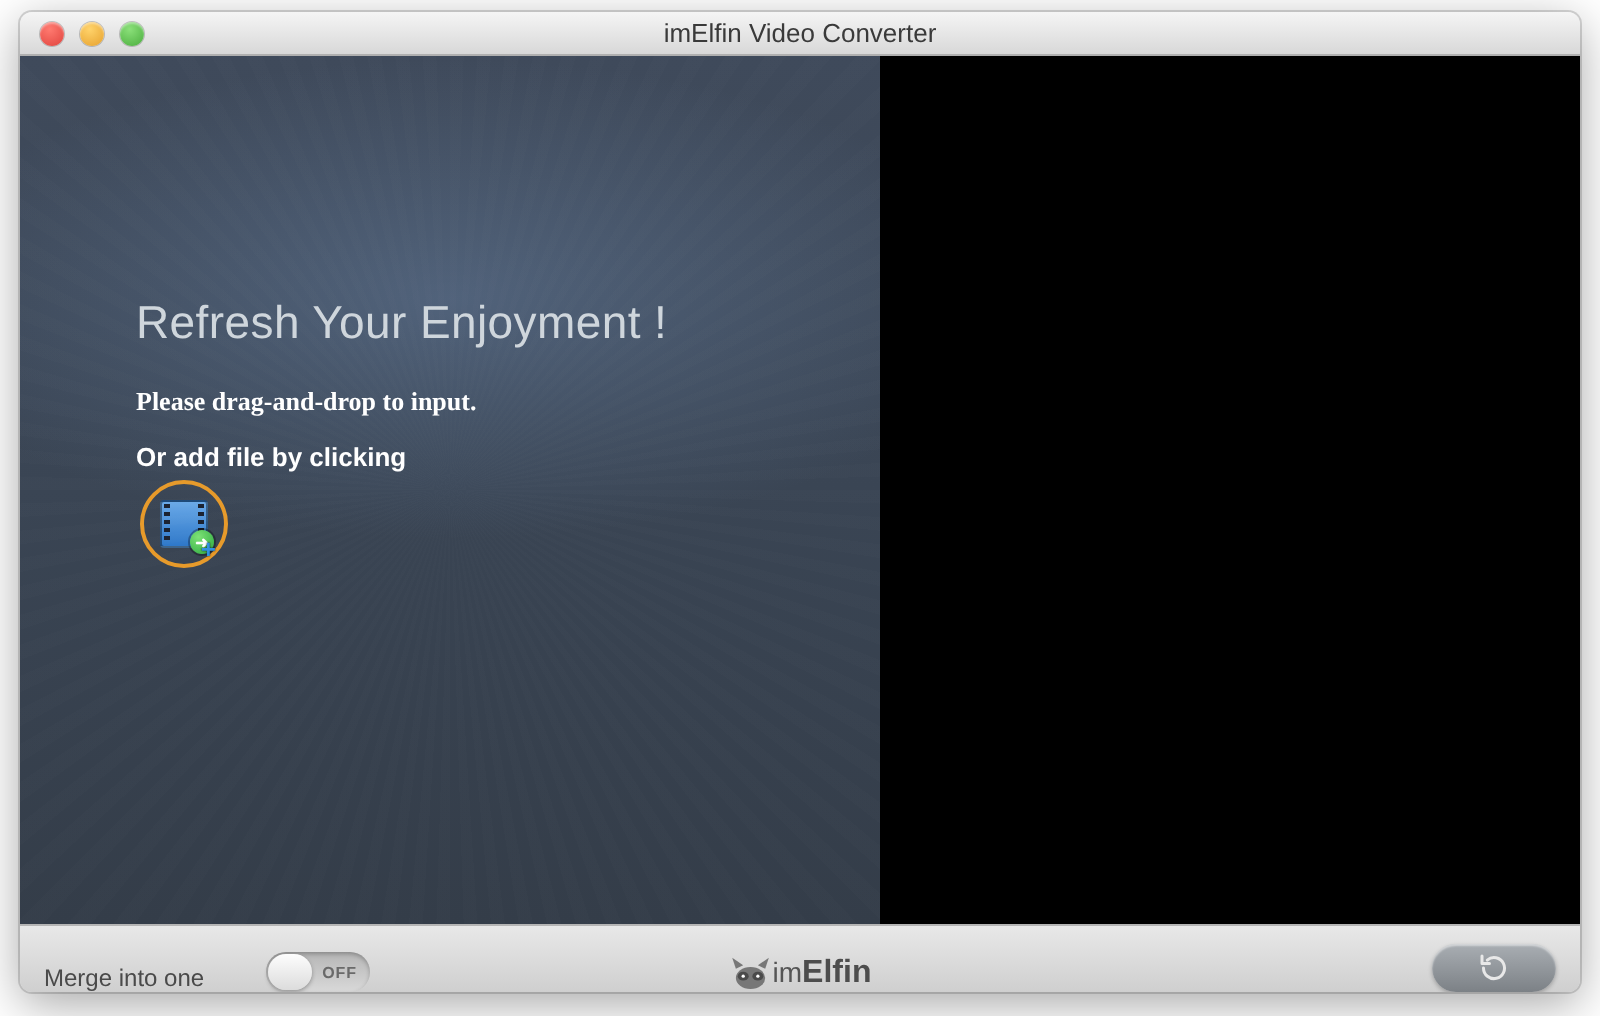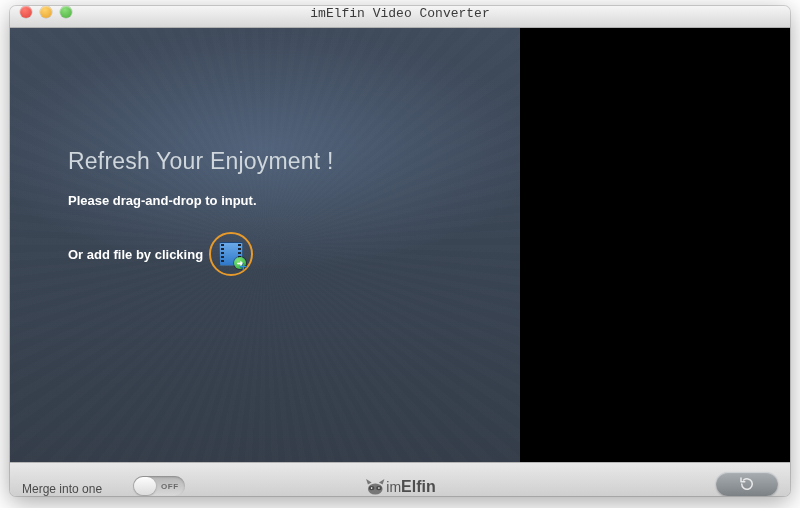--- a/index.html
+++ b/index.html
@@ -19,23 +19,22 @@
       overflow: hidden;
       background: #e6e6e6;
       display: flex;
       flex-direction: column;
     }
     .titlebar {
       height: 22px;
       background: linear-gradient(to bottom, #f5f5f5, #d8d8d8);
       border-bottom: 1px solid #b0b0b0;
       display: flex;
-      align-items: flex-start;
-      position: relative;
-      font-family: Liberation Mono, monospace;
+      align-items: center;
+      position: relative;
     }
     .traffic-lights {
       display: flex;
       gap: 8px;
       padding-left: 10px;
       align-items: center;
     }
     .light {
       width: 12px; height: 12px; border-radius: 50%;
       box-shadow: inset 0 1px 1px rgba(255,255,255,0.4), 0 0 0 0.5px rgba(0,0,0,0.2);
@@ -46,21 +45,21 @@
     .titletext {
       position: absolute; left: 0; right: 0; text-align: center;
       font-size: 13px; color: #3a3a3a; pointer-events: none;
     }
     .content {
       flex: 1;
       display: flex;
       background: #0c0c0c;
     }
     .left-pane {
-      width: 510px;
+      width: 430px;
       position: relative;
       background:
         radial-gradient(ellipse 280px 120px at 50% 28%, rgba(120,150,190,0.35), rgba(60,75,95,0)),
         linear-gradient(to bottom, #3f4a5b, #3a4554 50%, #343d49);
       overflow: hidden;
     }
     .noise::after {
       content: "";
       position: absolute; inset: 0;
       background-image: repeating-conic-gradient(rgba(255,255,255,0.015) 0% 0.5%, transparent 0.5% 1%);
@@ -76,29 +75,30 @@
       font-size: 23px;
       color: #cfd6dc;
       font-weight: 400;
       letter-spacing: 0.2px;
       margin-bottom: 18px;
     }
     .line1 {
       font-size: 13px;
       font-weight: 600;
       color: #ffffff;
-      margin-bottom: 24px;
+      margin-bottom: 12px;
+      font-family: Liberation Serif, serif;
     }
     .line2 {
       font-size: 13px;
       font-weight: 600;
       color: #ffffff;
       display: flex;
-      align-items: center;
       gap: 4px;
+      flex-direction: column;
     }
     .add-icon-circle {
       position: relative;
       width: 44px; height: 44px;
       border: 2px solid #e79a2a;
       border-radius: 50%;
       display: inline-flex;
       align-items: center; justify-content: center;
       margin-left: 2px;
     }

